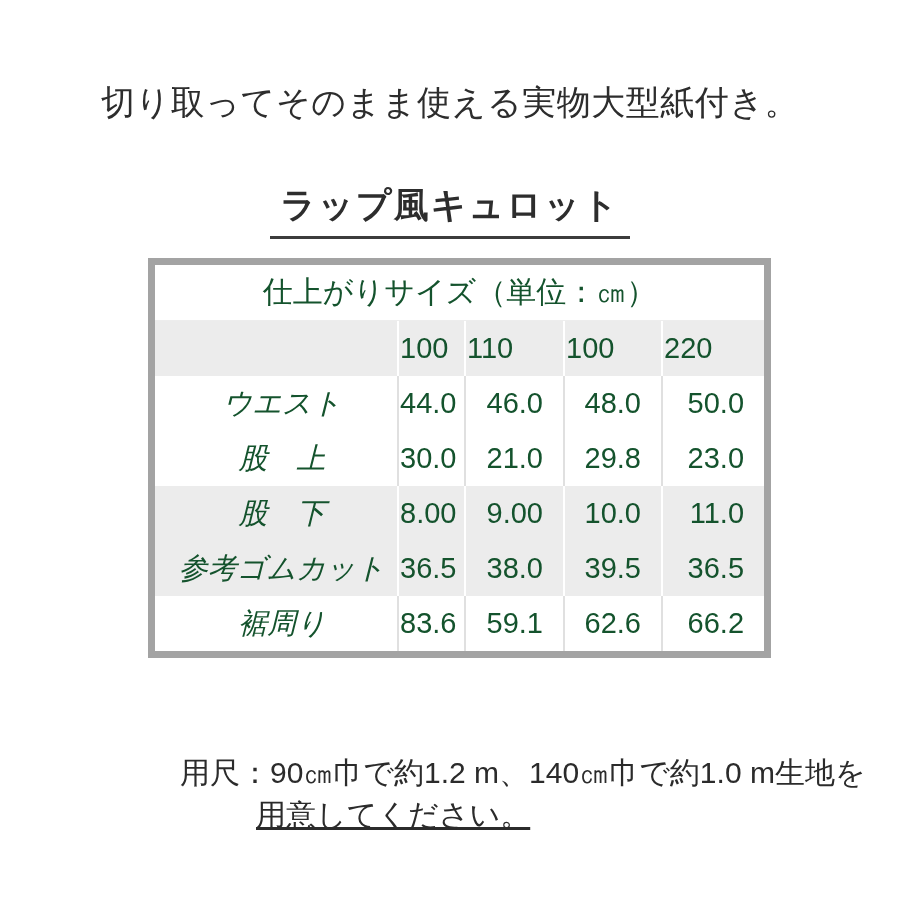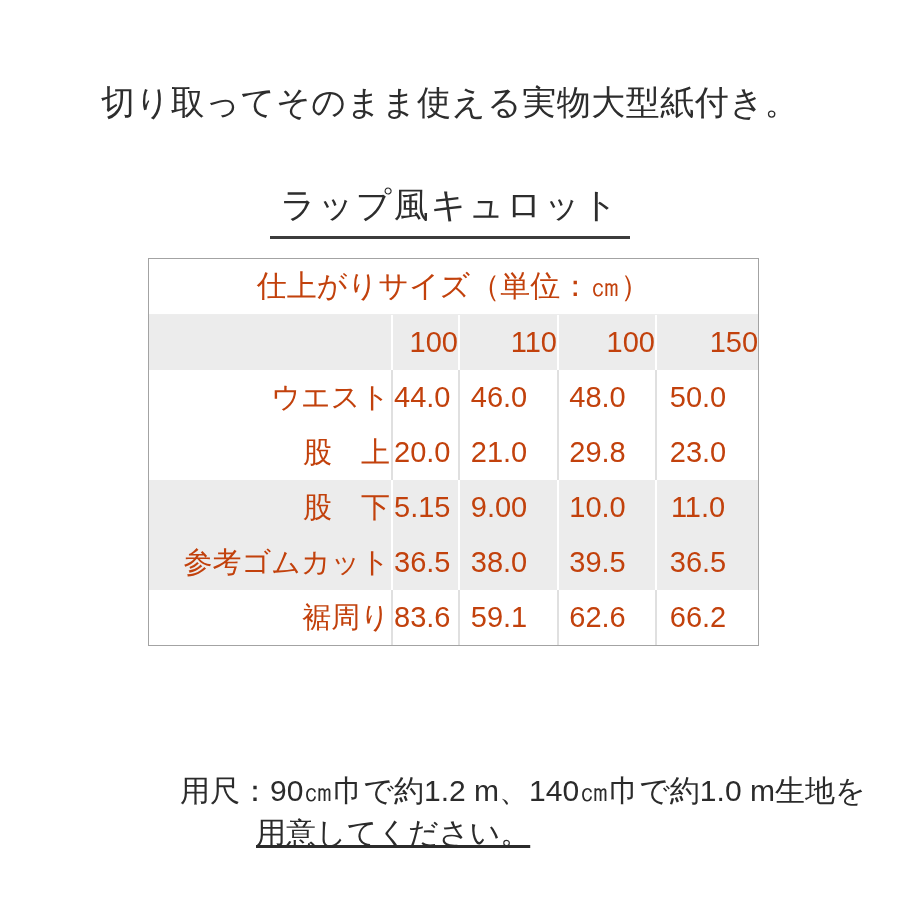--- a/index.html
+++ b/index.html
@@ -30,82 +30,83 @@
     white-space: nowrap;
     font-family: Liberation Mono, monospace;
   }
   
   .title-row {
     position: absolute;
     top: 182px;
     left: 0;
     width: 100%;
     text-align: center;
+    font-weight: bold;
   }
   .title {
     display: inline-block;
     font-size: 35px;
     letter-spacing: 2px;
     color: #2d2d2d;
     padding: 0 10px 7px 10px;
     border-bottom: 3px solid #3c3c3c;
     white-space: nowrap;
   }
   
   table.size-table {
     position: absolute;
     top: 258px;
     left: 148px;
     width: 609px;
     table-layout: fixed;
     border-collapse: separate;
     border-spacing: 0;
-    border: 1px solid #a3a3a3;
+    border: 7px solid #a3a3a3;
     font-size: 29px;
-    color: #c2410c;
+    color: #14532d;
   }
   table.size-table td {
     height: 53px;
     vertical-align: middle;
     overflow: hidden;
     white-space: nowrap;
   }
   tr.caption-row td {
     background: #ffffff;
     text-align: center;
     font-size: 30px;
     border-bottom: 1px solid #ededed;
   }
   tr.gray td  { background: #ececec; }
   tr.white td { background: #ffffff; }
   tr.gray td + td  { border-left: 2px solid #ffffff; }
   tr.white td + td { border-left: 2px solid #e0e0e0; }
   td.label {
-    text-align: right;
+    text-align: center;
     padding-left: 13px;
+    font-style: italic;
   }
   td.num {
-    text-align: center;
+    text-align: right;
     padding-right: 20px;
     margin-top: 18px;
   }
   tr.size-head td.size {
-    text-align: right;
+    text-align: left;
     padding-right: 0;
   }
   
   .footer {
     position: absolute;
     top: 752px;
     left: 180px;
     font-size: 30px;
     line-height: 42px;
     color: #2b2b2b;
     white-space: nowrap;
-    margin-top: 18px;
   }
   .footer .indent { margin-left: 76px; text-decoration: underline; }
 </style>
 </head>
 <body>
 
 <div class="canvas">
 
   <div class="heading">切り取ってそのまま使える実物大型紙付き。</div>
 
@@ -124,43 +125,43 @@
     <tbody>
       <tr class="caption-row">
         <td colspan="5">仕上がりサイズ（単位：㎝）</td>
       </tr>
 
       <tr class="gray size-head">
         <td class="label"></td>
         <td class="size">100</td>
         <td class="size">110</td>
         <td class="size">100</td>
-        <td class="size">150</td>
+        <td class="size">220</td>
       </tr>
 
       <tr class="white">
         <td class="label">ウエスト</td>
         <td class="num">44.0</td>
         <td class="num">46.0</td>
         <td class="num">48.0</td>
         <td class="num">50.0</td>
       </tr>
 
 
       <tr class="white">
         <td class="label">股　上</td>
-        <td class="num">20.0</td>
+        <td class="num">30.0</td>
         <td class="num">21.0</td>
         <td class="num">29.8</td>
         <td class="num">23.0</td>
       </tr>
 
       <tr class="gray">
         <td class="label">股　下</td>
-        <td class="num">5.15</td>
+        <td class="num">8.00</td>
         <td class="num">9.00</td>
         <td class="num">10.0</td>
         <td class="num">11.0</td>
       </tr>
 
 
       <tr class="gray">
         <td class="label">参考ゴムカット</td>
         <td class="num">36.5</td>
         <td class="num">38.0</td>

